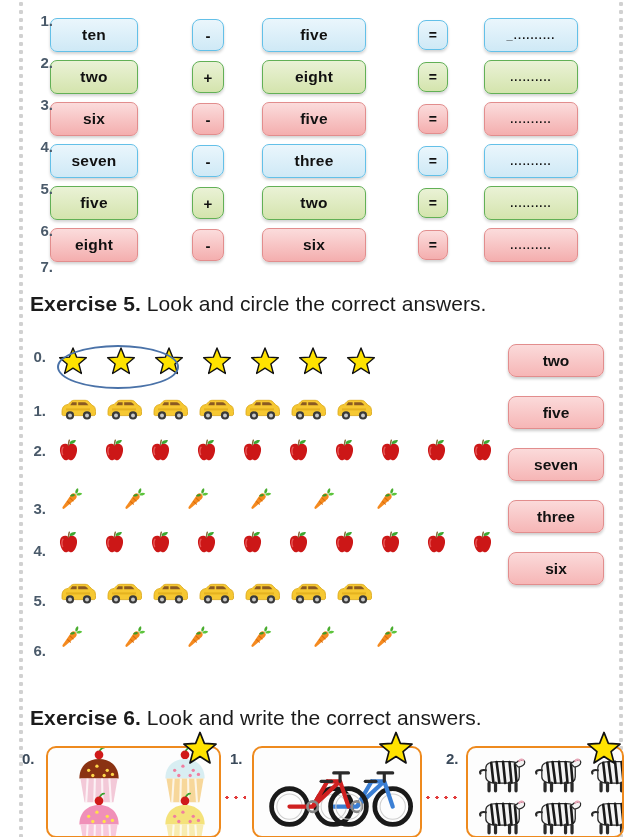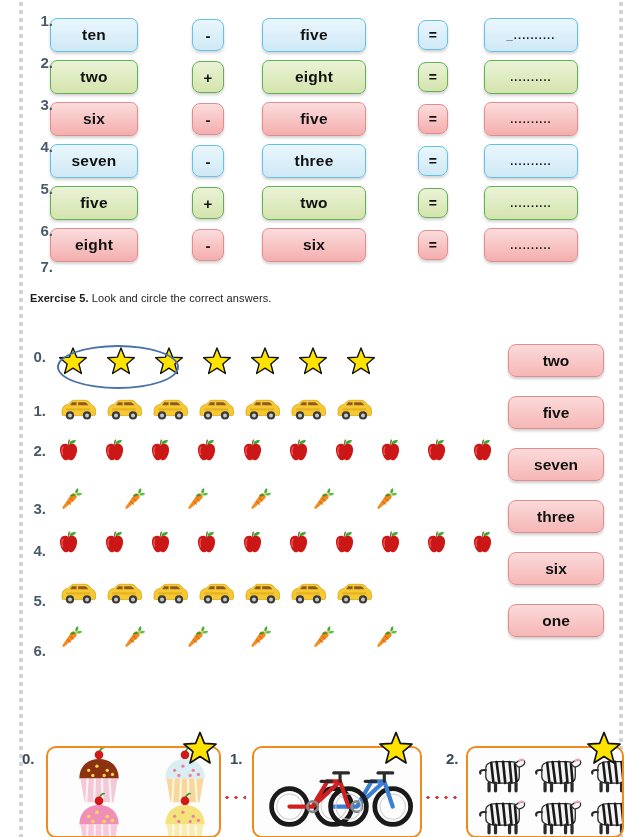--- a/index.html
+++ b/index.html
@@ -36,21 +36,21 @@
   .c-op   {left:192px;width:32px;height:32px;border-radius:8px;font-size:15px;}
   .c-word2{left:262px;width:104px;height:34px;}
   .c-eq   {left:418px;width:30px;height:30px;border-radius:8px;font-size:14px;}
   .c-ans  {left:484px;width:94px;height:34px;font-size:11px;letter-spacing:1.1px;}
 
   .blue { background:linear-gradient(180deg,#eaf6fc 0%,#cfe9f6 100%); border-color:#63c0e8; }
   .green{ background:linear-gradient(180deg,#eaf2d6 0%,#d4e4ad 100%); border-color:#62b056; }
   .pink { background:linear-gradient(180deg,#fbdcdc 0%,#f4aeae 100%); border-color:#e28d8d; }
 
   
-  .ex-head{position:absolute;left:30px;font-size:11px;color:#1b1b1b;letter-spacing:.1px;}
+  .ex-head{position:absolute;left:30px;font-size:21px;color:#1b1b1b;letter-spacing:.1px;}
   .ex-head b{font-weight:700;}
   .ex-head span{font-weight:400;}
 
   
   .ex5{position:absolute;left:0;top:330px;width:640px;height:345px;}
   .e5row{position:absolute;left:0;width:500px;height:46px;}
   .e5num{position:absolute;left:22px;width:24px;text-align:right;
          font-size:15px;font-weight:700;color:#4a5a6a;}
   .icons{position:absolute;left:58px;top:0;display:flex;align-items:center;}
   .icons .it{display:block;}
@@ -555,23 +555,25 @@
         </div>
       </div>
     </div>
 
   <div class="bank" id="answer-bank">
       <div class="bankbtn">two</div>
       <div class="bankbtn">five</div>
       <div class="bankbtn">seven</div>
       <div class="bankbtn">three</div>
       <div class="bankbtn">six</div>
-      <div class="bankbtn">one</div>
     </div>
 
+  <div class="ex-head" style="top:706px;">
+    <b>Exercise 6.</b><span> Look and write the correct answers.</span>
+  </div>
 
   <div class="ex6" id="ex6-cards">
       <div class="cnum" style="left: 22px;">0.</div>
       <div class="card" style="left: 46px; width: 175px;">
         <div class="cup-grid">
           <div class="cellc">
             <svg width="62" height="59" viewBox="0 0 60 56">
               <path d="M30 6 C31 3 33 1 35 1" stroke="#3aa02e" stroke-width="1.6" fill="none" stroke-linecap="round"></path>
               <circle cx="30" cy="8" r="4.2" fill="#d01a1a"></circle>
               <path d="M11 31 C11 18 20 12 30 12 C40 12 49 18 49 31 Z" fill="#8a3212"></path>

